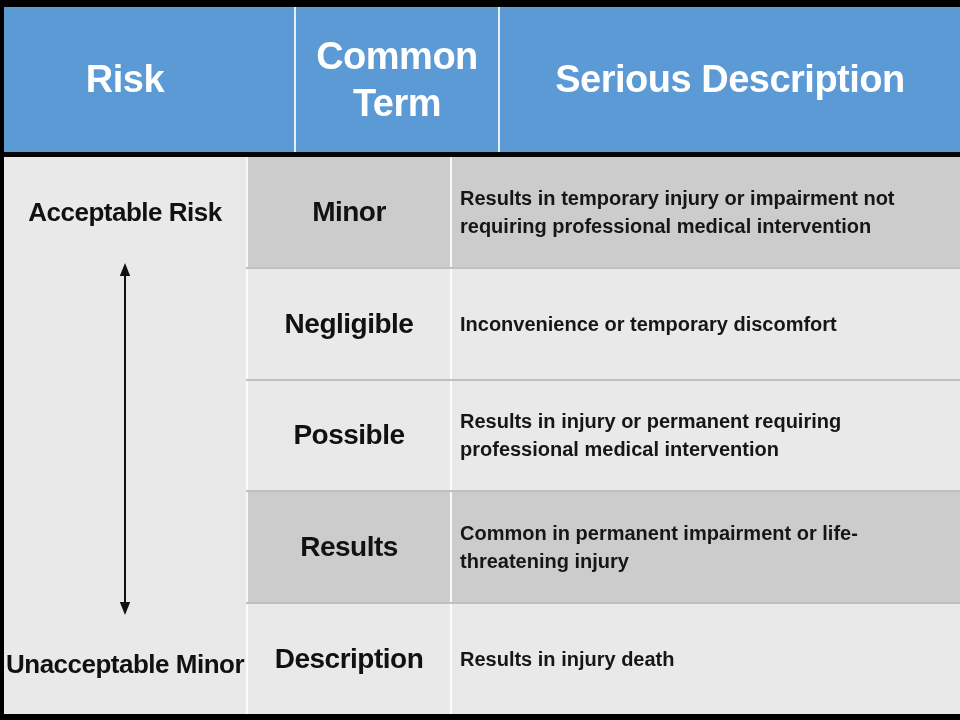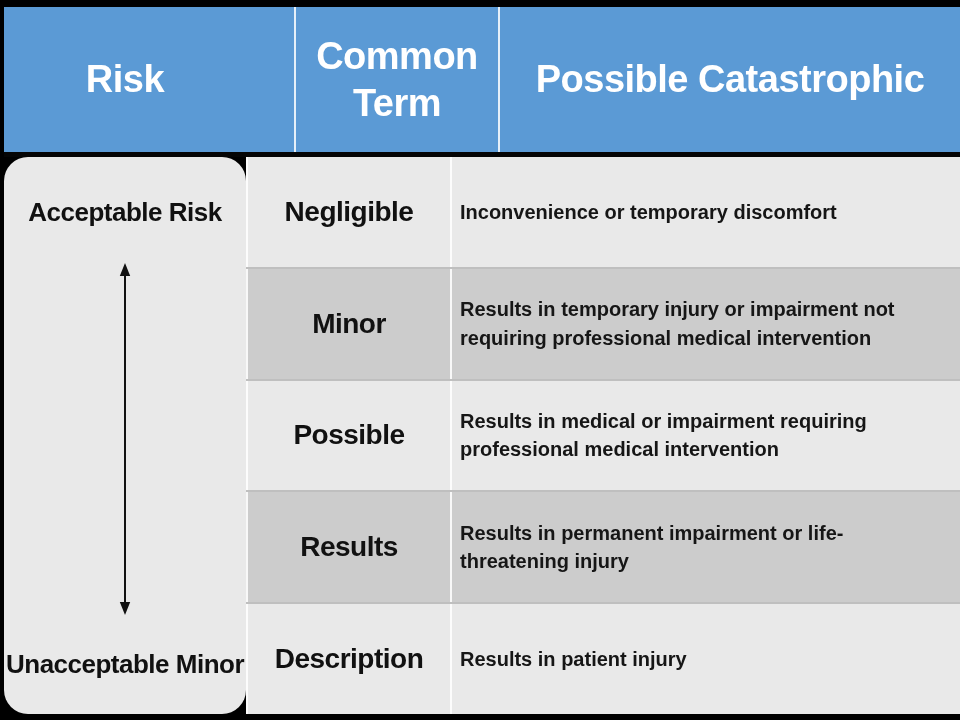--- a/index.html
+++ b/index.html
@@ -48,21 +48,20 @@
     display:flex;
   }
   .risk-col{
     width:242px;
     background:#E9E9E9;
     display:flex;flex-direction:column;
     align-items:center;justify-content:space-between;
     box-sizing:border-box;
     padding:40px 6px 34px 6px;
     color:#111;
-    border-radius:24px;
   }
   .risk-label{
     font-weight:bold;
     font-size:26px;
     letter-spacing:-0.5px;
     text-align:center;
     white-space:nowrap;
   }
   .arrow-wrap{flex:0 0 auto;line-height:0;}
   .rows{
@@ -103,62 +102,62 @@
 </style>
 </head>
 <body>
 
 <div class="slide">
   <div class="table">
 
     <div class="header-row">
       <div class="hcell col-risk">Risk</div>
       <div class="hcell col-term">Common Term</div>
-      <div class="hcell col-desc">Possible Catastrophic</div>
+      <div class="hcell col-desc">Serious Description</div>
     </div>
 
     <div class="header-divider"></div>
 
     <div class="body">
 
       <div class="risk-col">
         <div class="risk-label">Acceptable Risk</div>
         <div class="arrow-wrap">
           <svg width="18" height="352" viewBox="0 0 18 352" xmlns="http://www.w3.org/2000/svg">
             <line x1="9" y1="9" x2="9" y2="343" stroke="#111" stroke-width="2"></line>
             <polygon points="9,0 3.8,13 14.2,13" fill="#111"></polygon>
             <polygon points="9,352 3.8,339 14.2,339" fill="#111"></polygon>
           </svg>
         </div>
         <div class="risk-label">Unacceptable Minor</div>
       </div>
 
       <div class="rows">
 
-        <div class="row">
-          <div class="term-cell">Negligible</div>
-          <div class="desc-cell">Inconvenience or temporary discomfort</div>
-        </div>
-
         <div class="row dark">
           <div class="term-cell">Minor</div>
           <div class="desc-cell">Results in temporary injury or impairment not requiring professional medical intervention</div>
         </div>
 
         <div class="row">
+          <div class="term-cell">Negligible</div>
+          <div class="desc-cell">Inconvenience or temporary discomfort</div>
+        </div>
+
+        <div class="row">
           <div class="term-cell">Possible</div>
-          <div class="desc-cell">Results in medical or impairment requiring professional medical intervention</div>
+          <div class="desc-cell">Results in injury or permanent requiring professional medical intervention</div>
         </div>
 
         <div class="row dark">
           <div class="term-cell">Results</div>
-          <div class="desc-cell">Results in permanent impairment or life-threatening injury</div>
+          <div class="desc-cell">Common in permanent impairment or life-threatening injury</div>
         </div>
 
         <div class="row">
           <div class="term-cell">Description</div>
-          <div class="desc-cell">Results in patient injury</div>
+          <div class="desc-cell">Results in injury death</div>
         </div>
 
       </div>
     </div>
   </div>
 </div>
 
 </body></html>

